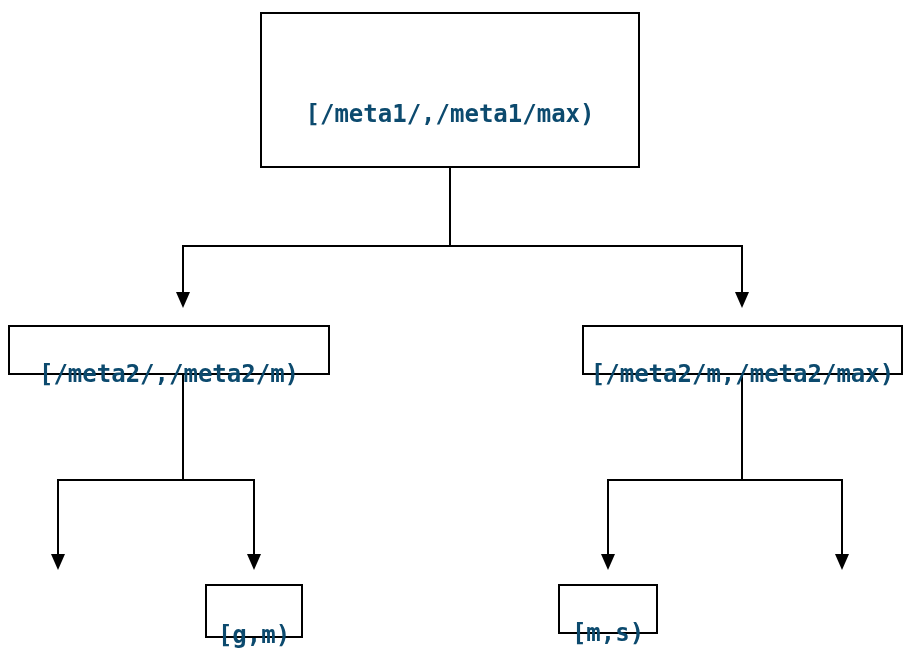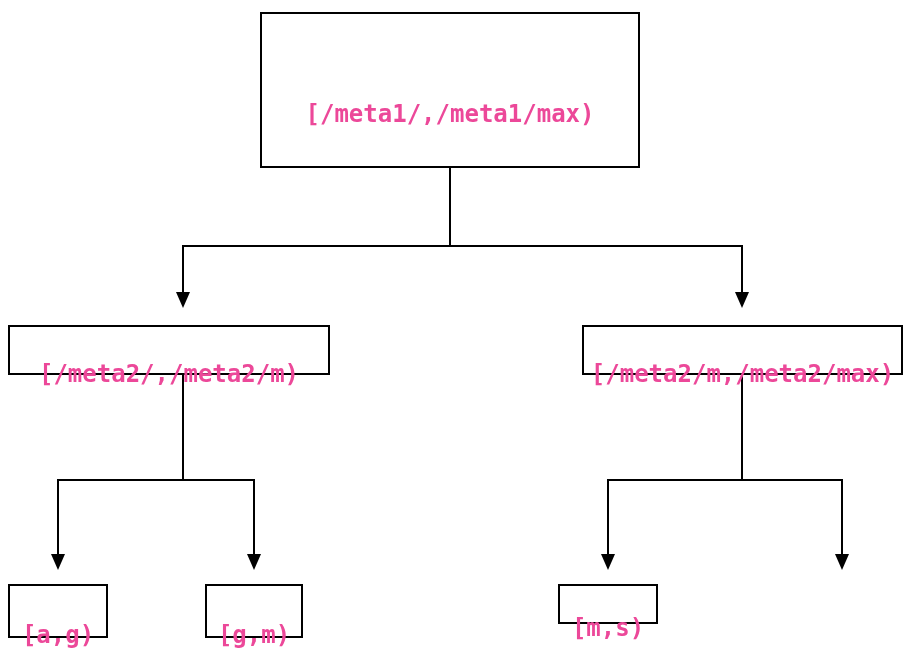--- a/index.html
+++ b/index.html
@@ -32,34 +32,34 @@
   .node {
     position: absolute;
     box-sizing: border-box;
     border: 2px solid #000000;
     background: #ffffff;
     display: flex;
     align-items: center;
     justify-content: center;
   }
   .node .label {
-    color: #ec4899;
+    color: #0c4a6e;
     font-size: 24px;
     font-weight: bold;
     white-space: nowrap;
     letter-spacing: 0px;
     margin-top: 48px;
   }
   
   #node-root       { left: 260px; top: 12px;  width: 380px; height: 156px; }
   #node-left-mid   { left: 8px;  top: 325px; width: 322px; height: 50px; }
   #node-right-mid  { left: 582px; top: 325px; width: 321px; height: 50px; }
   #node-leaf-ag    { left: 8px;   top: 584px; width: 100px; height: 54px; }
   #node-leaf-gm    { left: 205px; top: 584px; width: 98px;  height: 54px; text-align: right; }
-  #node-leaf-ms    { left: 558px; top: 584px; width: 100px; height: 40px; }
+  #node-leaf-ms    { left: 558px; top: 584px; width: 100px; height: 50px; }
   #node-leaf-smax  { left: 781px; top: 584px; width: 123px; height: 54px; }
 </style>
 </head>
 <body>
 
 <div id="canvas">
 
   <svg id="connector-svg" viewBox="0 0 912 652" xmlns="http://www.w3.org/2000/svg">
 
     <g>
@@ -95,23 +95,20 @@
   </div>
 
   <div class="node" id="node-left-mid">
     <span class="label">[/meta2/,/meta2/m)</span>
   </div>
 
   <div class="node" id="node-right-mid">
     <span class="label">[/meta2/m,/meta2/max)</span>
   </div>
 
-  <div class="node" id="node-leaf-ag">
-    <span class="label">[a,g)</span>
-  </div>
 
   <div class="node" id="node-leaf-gm">
     <span class="label">[g,m)</span>
   </div>
 
   <div class="node" id="node-leaf-ms">
     <span class="label">[m,s)</span>
   </div>
 
 

